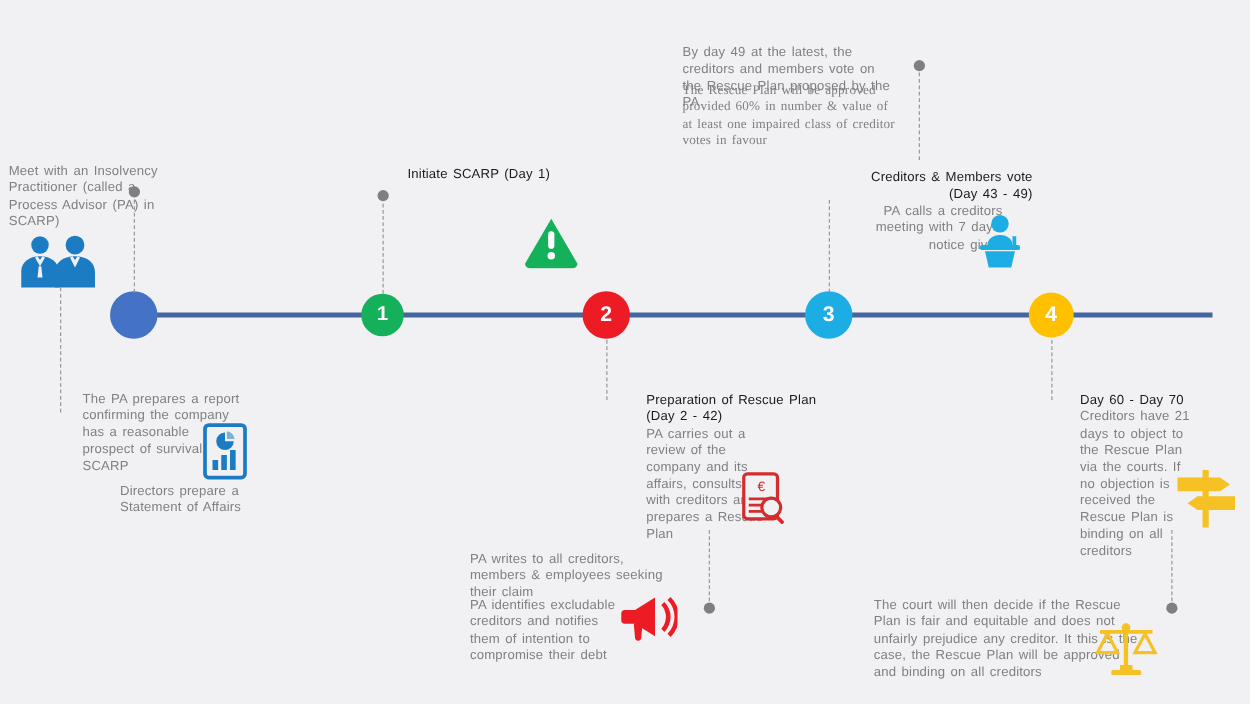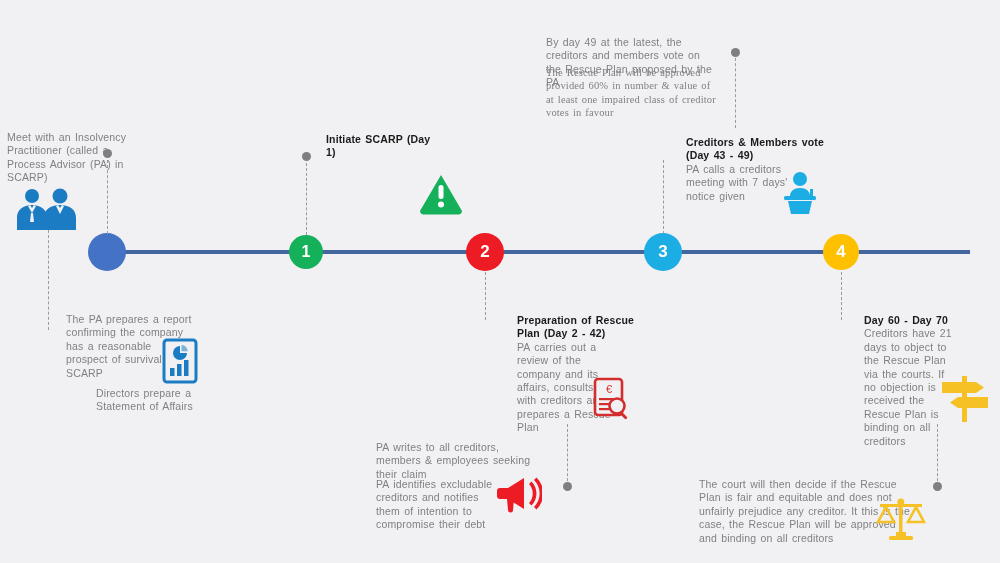--- a/index.html
+++ b/index.html
@@ -70,21 +70,21 @@
     position: absolute;
     color: #808080;
     font-size: 10.5px;
     line-height: 13.4px;
     letter-spacing: 0.15px;
     word-spacing: 1.2px;
   }
   .tblock .hd {
     display: block;
     color: #1a1a1a;
-    font-weight: bold;
+    font-weight: normal;
   }
   .tblock p { margin: 0; }
 
   
   .icon { position: absolute; }
 </style>
 </head>
 <body>
 
 <div id="stage">
@@ -147,21 +147,21 @@
   </div>
 
   <div class="tblock" style="left:546px; top:24px; width:170px;margin-top:12px;">
     <p>By day 49 at the latest, the creditors and members vote on the Rescue Plan proposed by the PA</p>
   </div>
 
   <div class="tblock" style="left:546px; top:66px; width:172px;font-family:Liberation Serif, serif;">
     <p>The Rescue Plan will be approved provided 60% in number &amp; value of at least one impaired class of creditor votes in favour</p>
   </div>
 
-  <div class="tblock" style="left:686px; top:136px; width:140px;">
+  <div class="tblock" style="left:686px; top:136px; width:140px;text-align:right;">
     <span class="hd">Creditors &amp; Members vote (Day 43 - 49)</span>
     <p style="margin-top:0; width:116px;">PA calls a creditors meeting with 7 days' notice given</p>
   </div>
 
   <div class="tblock" style="left:864px; top:314px; width:120px;">
     <span class="hd">Day 60 - Day 70</span>
     <p style="margin-top:0; width:96px;">Creditors have 21 days to object to the Rescue Plan via the courts. If no objection is received the Rescue Plan is binding on all creditors</p>
   </div>
 
 

